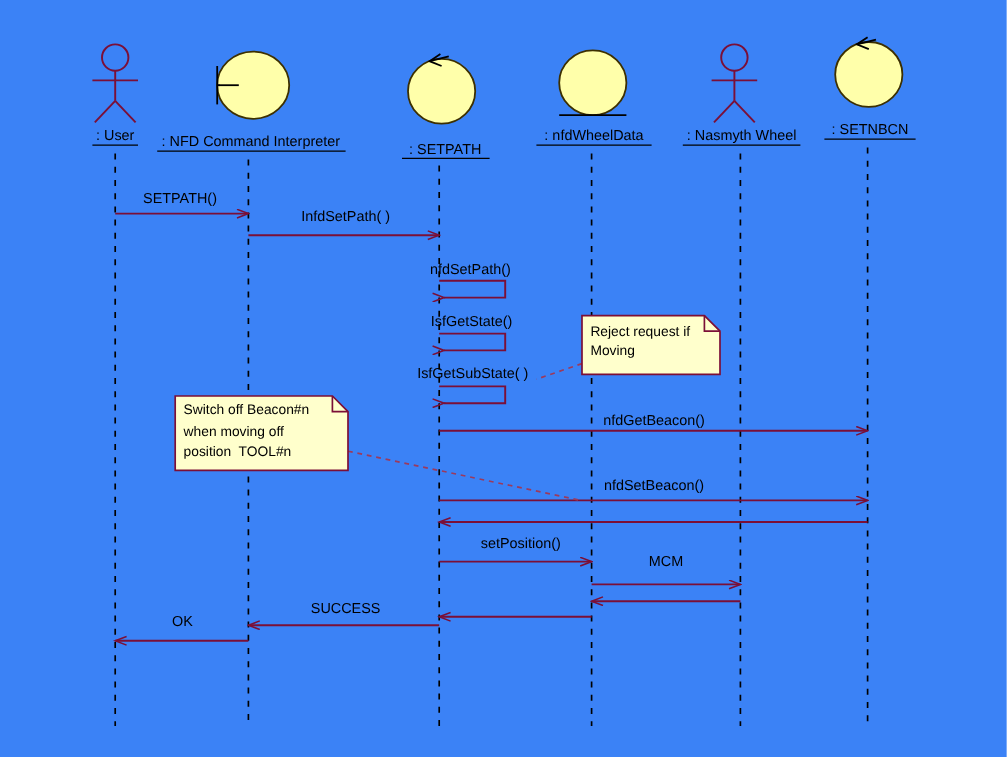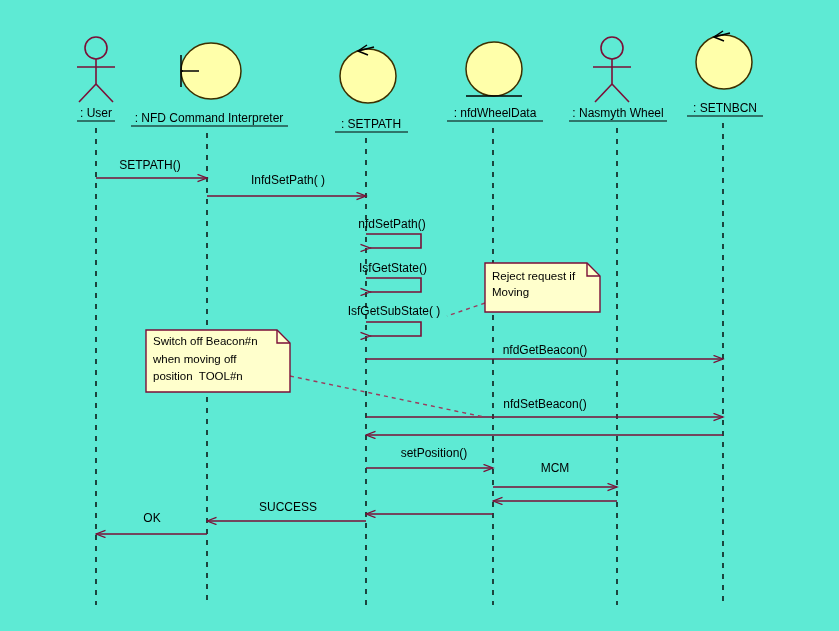--- a/index.html
+++ b/index.html
@@ -10,21 +10,21 @@
   body {
     width: 839px;
     height: 631px;
     font-family: "Liberation Sans", sans-serif;
     overflow: hidden;
   }
   #diagram-root {
     position: relative;
     width: 839px;
     height: 631px;
-    background: #5eead4;
+    background: #3b82f6;
   }
   svg.layer {
     position: absolute;
     top: 0;
     left: 0;
     width: 839px;
     height: 631px;
   }
   .lifeline-label {
     font-family: "Liberation Sans", sans-serif;

